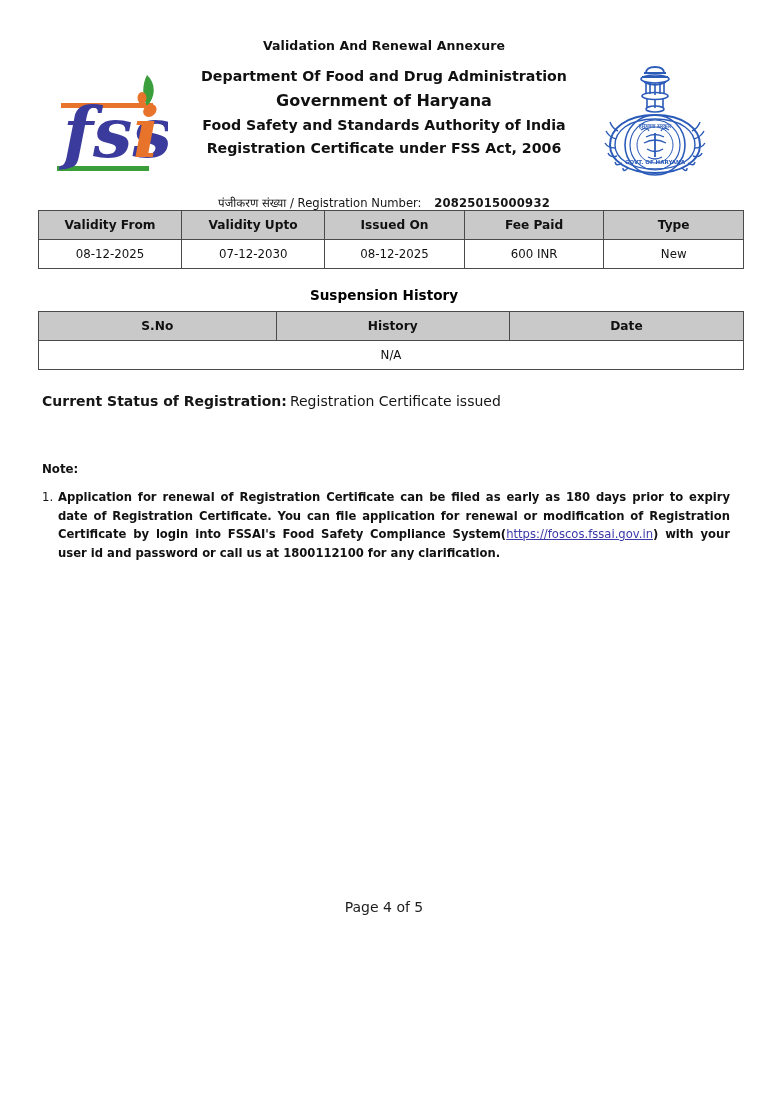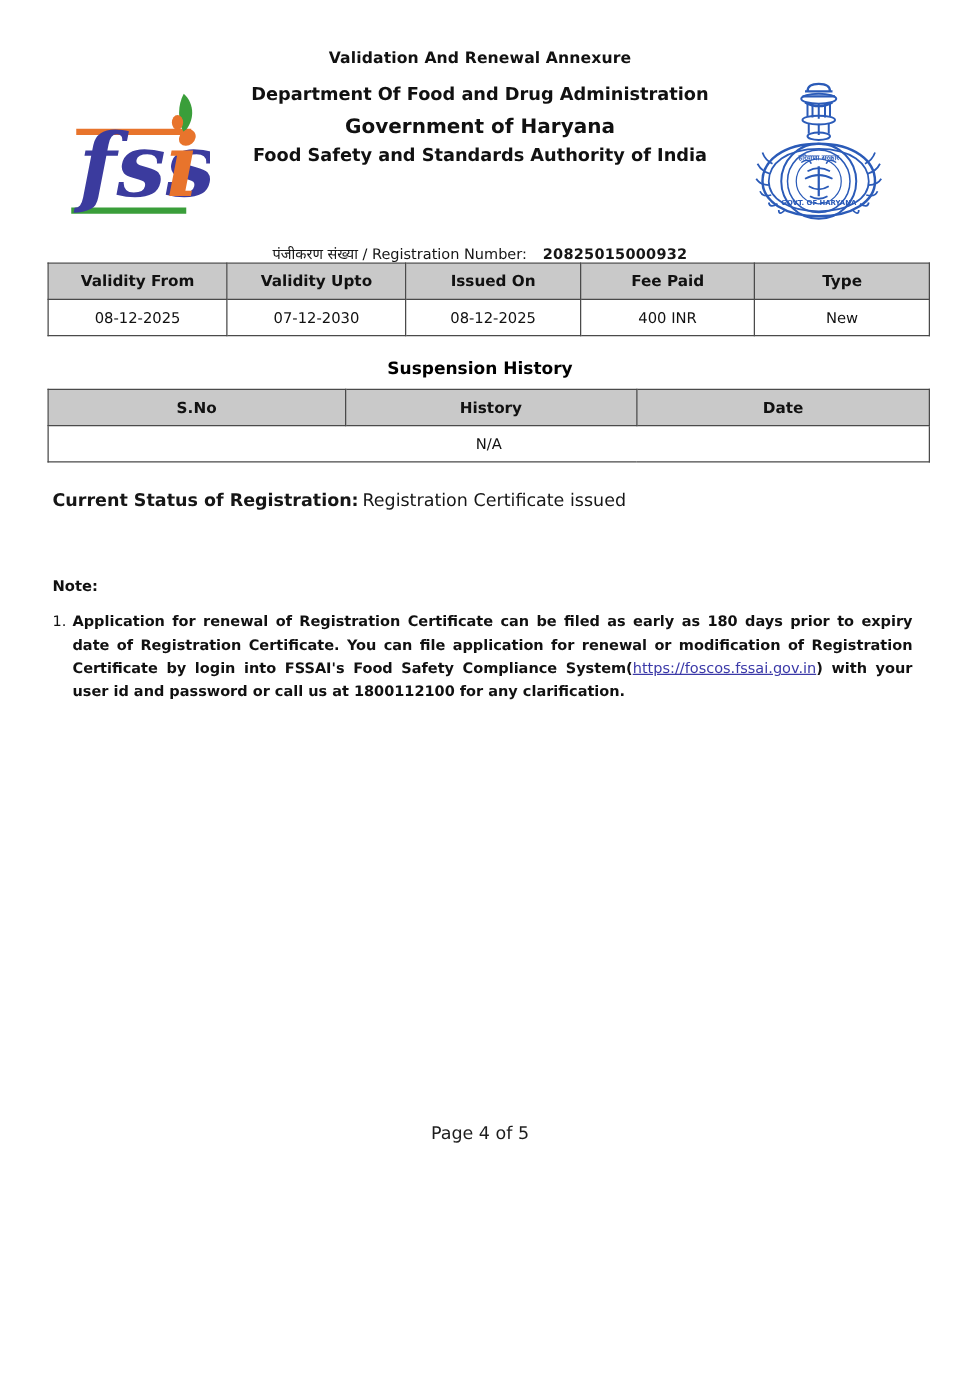--- a/index.html
+++ b/index.html
@@ -241,20 +241,21 @@
           <text x="55" y="63" text-anchor="middle">हरियाणा सरकार</text>
           <text x="55" y="99" text-anchor="middle">GOVT. OF HARYANA</text>
         </g>
       </svg>
     </div>
 
     <div class="title-stack">
       <div class="title-line small">Department Of Food and Drug Administration</div>
       <div class="title-line big">Government of Haryana</div>
       <div class="title-line small">Food Safety and Standards Authority of India</div>
+      <div class="title-line small">Registration Certificate under FSS Act, 2006</div>
     </div>
   </div>
 
   <div class="reg-number-row">
     <span class="reg-label">पंजीकरण संख्या / Registration Number:</span>
     <span class="reg-value">20825015000932</span>
   </div>
 
   <table class="doc-table table-validity">
     <colgroup>
@@ -271,21 +272,21 @@
         <th>Issued On</th>
         <th>Fee Paid</th>
         <th>Type</th>
       </tr>
     </thead>
     <tbody>
       <tr>
         <td>08-12-2025</td>
         <td>07-12-2030</td>
         <td>08-12-2025</td>
-        <td>400 INR</td>
+        <td>600 INR</td>
         <td>New</td>
       </tr>
     </tbody>
   </table>
 
   <div class="section-heading">Suspension History</div>
 
   <table class="doc-table table-suspension">
     <colgroup>
       <col style="width:33.7%">

